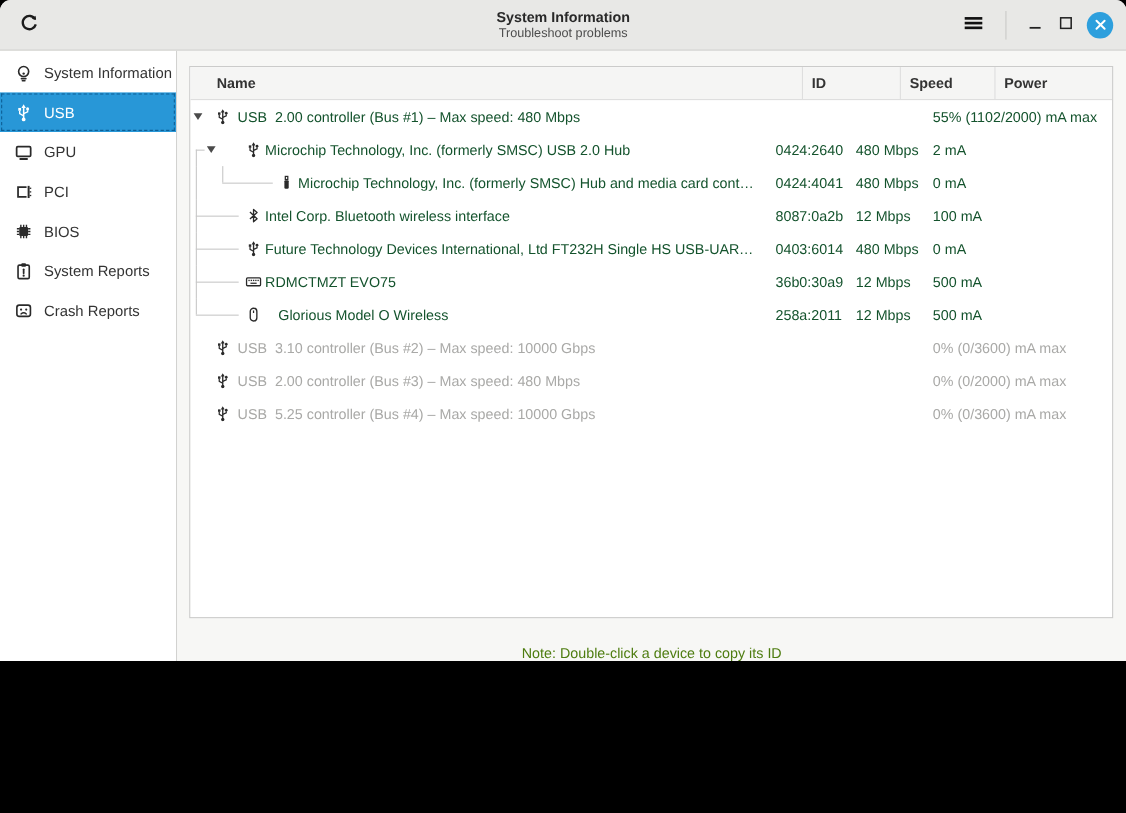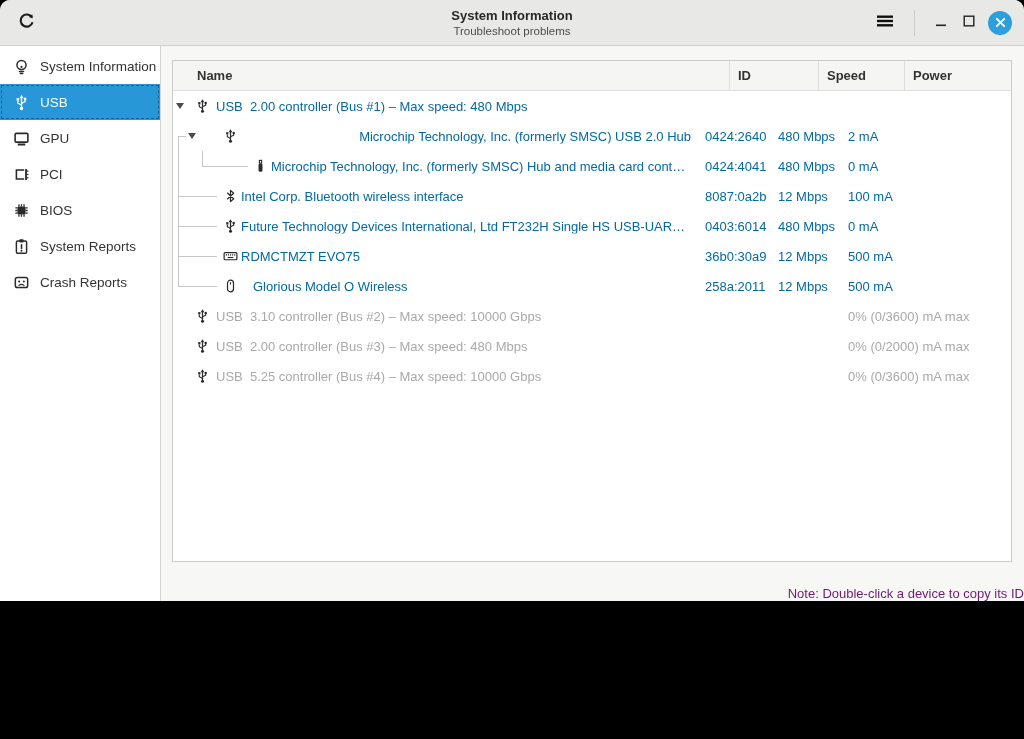--- a/index.html
+++ b/index.html
@@ -32,31 +32,31 @@
 
   
   .table-card { margin:14px 12px 0 11px; height:635px; background:#fff; border:1px solid #cbcbca; display:flex; flex-direction:column; overflow:hidden; }
   .thead { height:30px; flex:0 0 30px; background:#f5f5f4; border-bottom:1px solid #dedede; display:flex; font-weight:bold; font-size:13px; color:#333; }
   .th { display:flex; align-items:center; padding-left:8px;margin-left:16px; }
   .th + .th { border-left:1px solid #dedede; }
   .col-name { flex:0 0 524px; width:524px; }
   .col-id   { flex:0 0 73px;  width:73px; }
   .col-speed{ flex:0 0 70px;  width:70px; }
   .col-power{ flex:1; }
-  .row { height:30px; display:flex; font-size:13px; color:#0369a1; cursor:default; }
+  .row { height:30px; display:flex; font-size:13px; color:#14532d; cursor:default; }
   .cell { display:flex; align-items:center; padding-left:8px; overflow:hidden; white-space:pre; }
   .name-cell { position:relative; padding:0; }
   .tl { position:absolute; }
   .tl.v { border-left:1px solid #c8c8c8; width:0; }
   .tl.h { border-top:1px solid #c8c8c8; height:0; top:14.5px; }
   .expander { position:absolute; top:50%; transform:translateY(-50%); width:0; height:0; border-left:4.5px solid transparent; border-right:4.5px solid transparent; border-top:6px solid #4a4a4a; cursor:pointer; }
   .icon-slot { position:absolute; top:50%; transform:translateY(-50%); display:flex; color:#2a2a2a; }
   .label { position:absolute; top:50%; transform:translateY(-50%); right:6px; white-space:pre; overflow:hidden; text-overflow:ellipsis; }
   .row.dim { color:#a9a9a7; }
-  .note { text-align:right; font-size:13px; color:#701a75; margin-top:24px; }
+  .note { text-align:center; font-size:13px; color:#4d7c0f; margin-top:24px; }
 </style>
 </head>
 <body>
 
 <div class="window">
   <div class="titlebar">
     <button class="tb-btn refresh-btn">
       <span>
         <svg width="19" height="19" viewBox="0 0 16 16">
             <path d="M12.6 4.6A5.1 5.1 0 1 0 13.1 8.6" fill="none" stroke="currentColor" stroke-width="1.8"></path>
@@ -214,31 +214,32 @@
                       <path d="M8 14V3" fill="none" stroke="currentColor" stroke-width="1.3"></path>
                       <path d="M8 .8L6.1 4h3.8z" fill="currentColor"></path>
                       <circle cx="8" cy="13.7" r="1.6" fill="currentColor"></circle>
                       <path d="M8 10.6L4.6 8.7V6.4" fill="none" stroke="currentColor" stroke-width="1.2"></path>
                       <rect x="3.4" y="3.9" width="2.4" height="2.4" fill="currentColor"></rect>
                       <path d="M8 8.8l3.4-1.6V5.8" fill="none" stroke="currentColor" stroke-width="1.2"></path>
                       <circle cx="11.4" cy="4.7" r="1.3" fill="currentColor"></circle>
                     </svg></span></span><span class="label" style="left: 43px;">USB  2.00 controller (Bus #1) – Max speed: 480 Mbps</span></div>
               <div class="cell col-id"></div>
               <div class="cell col-speed"></div>
+              <div class="cell col-power">55% (1102/2000) mA max</div>
             </div>
             <div class="row">
               <div class="cell name-cell col-name"><div class="tl v" style="left: 5px; top: 15px; height: 15px;"></div><div class="tl h" style="left: 5px; width: 8px;"></div><span class="expander" style="left: 15px;"></span><span class="icon-slot" style="left: 50px;"><span style="display: flex;"><svg width="15" height="15" viewBox="0 0 16 16">
                       <path d="M8 14V3" fill="none" stroke="currentColor" stroke-width="1.3"></path>
                       <path d="M8 .8L6.1 4h3.8z" fill="currentColor"></path>
                       <circle cx="8" cy="13.7" r="1.6" fill="currentColor"></circle>
                       <path d="M8 10.6L4.6 8.7V6.4" fill="none" stroke="currentColor" stroke-width="1.2"></path>
                       <rect x="3.4" y="3.9" width="2.4" height="2.4" fill="currentColor"></rect>
                       <path d="M8 8.8l3.4-1.6V5.8" fill="none" stroke="currentColor" stroke-width="1.2"></path>
                       <circle cx="11.4" cy="4.7" r="1.3" fill="currentColor"></circle>
-                    </svg></span></span><span class="label" style="left: 68px; text-align: right;">Microchip Technology, Inc. (formerly SMSC) USB 2.0 Hub</span></div>
+                    </svg></span></span><span class="label" style="left: 68px;">Microchip Technology, Inc. (formerly SMSC) USB 2.0 Hub</span></div>
               <div class="cell col-id">0424:2640</div>
               <div class="cell col-speed">480 Mbps</div>
               <div class="cell col-power">2 mA</div>
             </div>
             <div class="row">
               <div class="cell name-cell col-name"><div class="tl v" style="left: 5px; top: 0px; height: 30px;"></div><div class="tl v" style="left: 29px; top: 0px; height: 15px;"></div><div class="tl h" style="left: 29px; width: 46px;"></div><span class="icon-slot" style="left: 80px;"><span style="display: flex;"><svg width="15" height="15" viewBox="0 0 16 16">
                       <rect x="5.9" y="5.6" width="4.2" height="8.4" rx="1.2" fill="currentColor"></rect>
                       <rect x="6.8" y="2" width="2.4" height="3" fill="none" stroke="currentColor" stroke-width="1.2"></rect>
                     </svg></span></span><span class="label" style="left: 98px;">Microchip Technology, Inc. (formerly SMSC) Hub and media card cont…</span></div>
               <div class="cell col-id">0424:4041</div>

